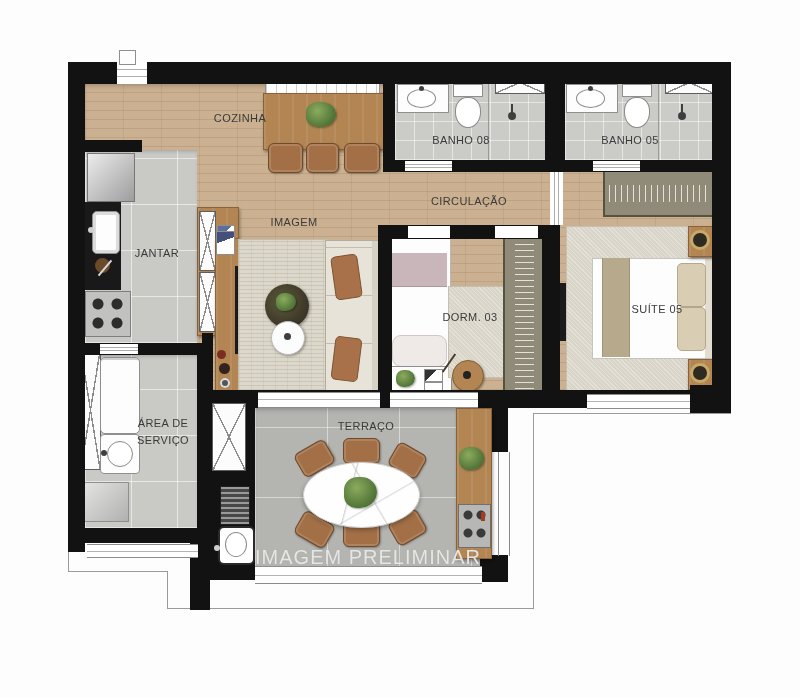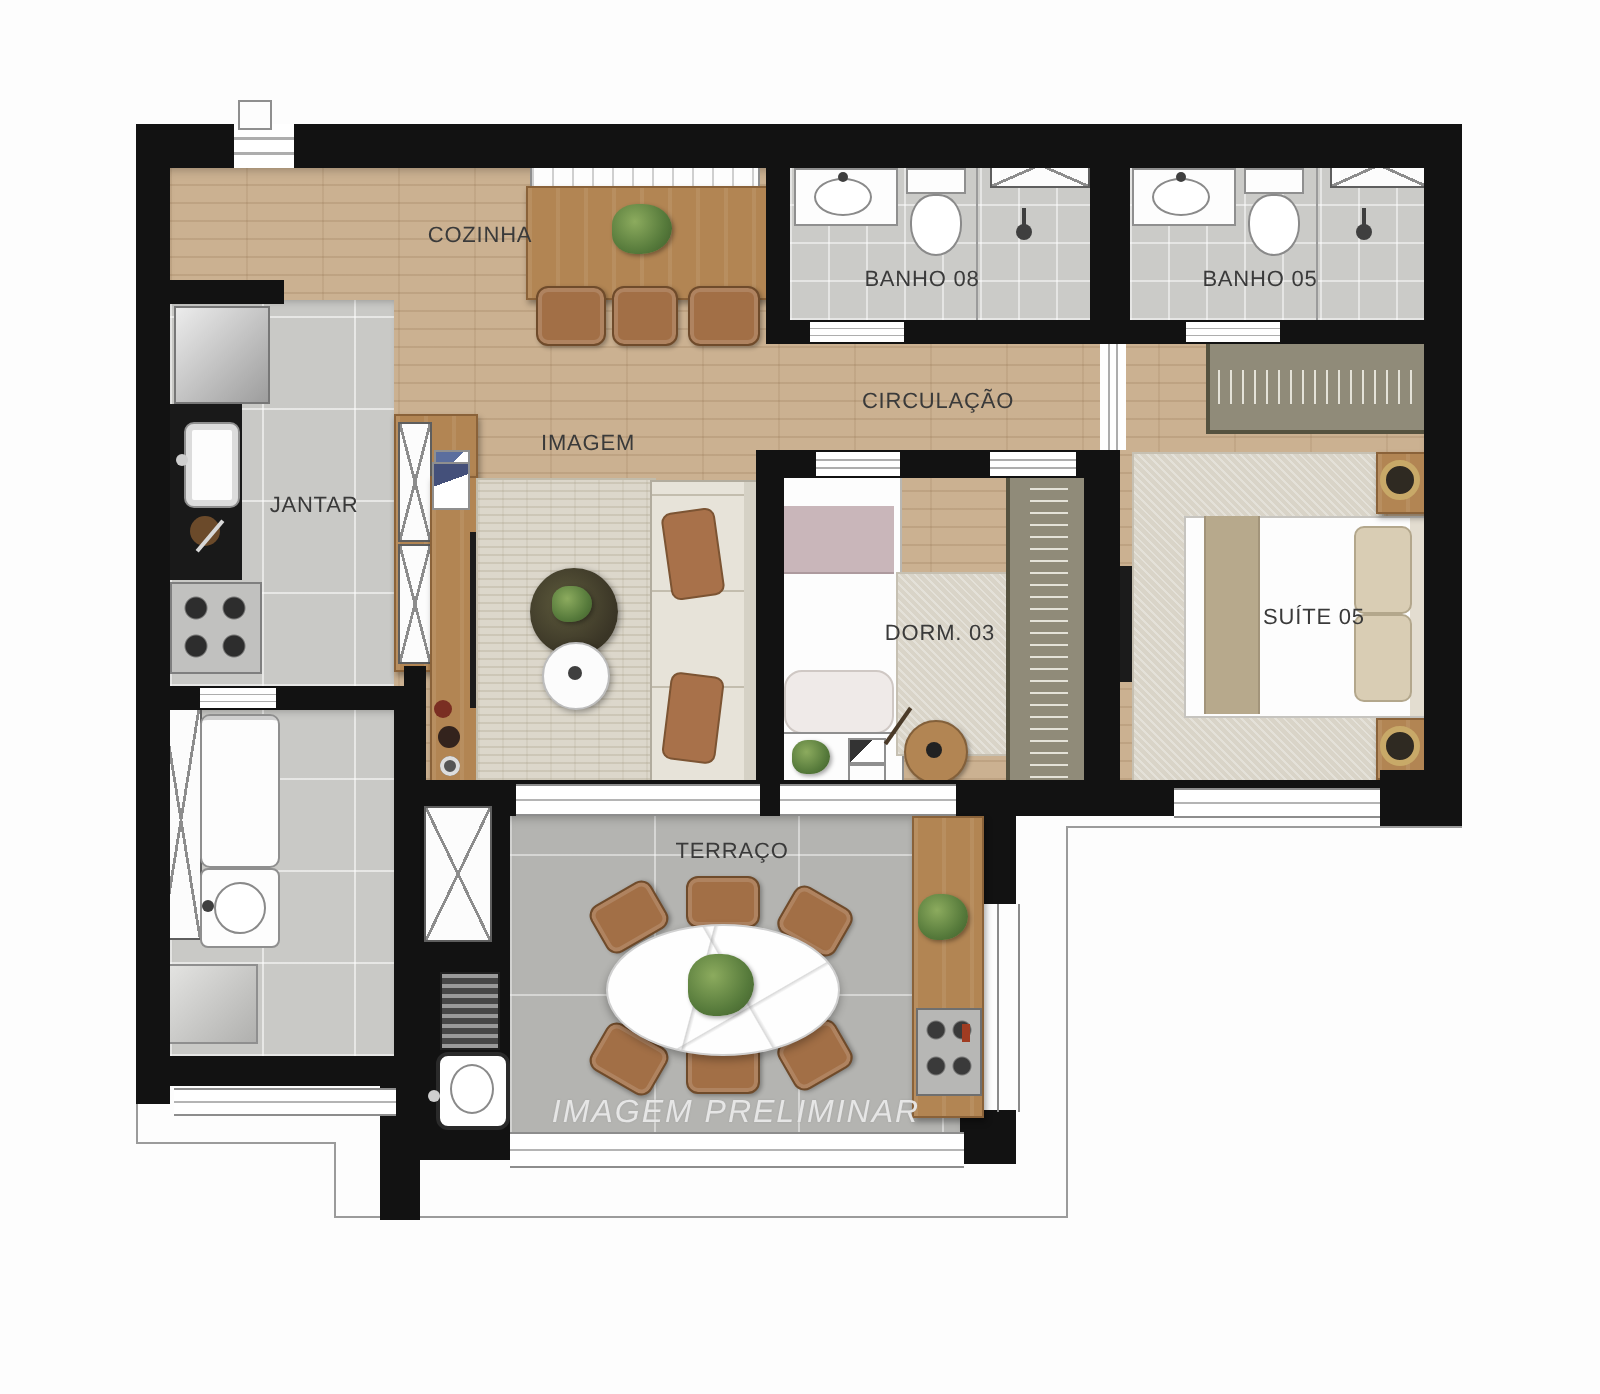--- a/index.html
+++ b/index.html
@@ -59,22 +59,22 @@
   .khaki{position:absolute;background:#908b79;border:2px solid #55523f;}
   .khaki .rail-h{position:absolute;left:4%;right:4%;top:30%;height:40%;
     background-image:repeating-linear-gradient(90deg, #e4e2d8 0 1px, transparent 1px 6px);}
   .khaki .rail-v{position:absolute;top:3%;bottom:3%;left:25%;width:50%;
     background-image:repeating-linear-gradient(0deg, #e4e2d8 0 1px, transparent 1px 6px);}
   .lamp{position:absolute;width:14px;height:14px;border-radius:50%;border:3px solid #c8a968;background:#2f2a22;}
   .label{position:absolute;transform:translate(-50%,-50%);font-size:11px;letter-spacing:.4px;
     color:#3a3a3a;white-space:nowrap;text-align:center;}
   .label.wrap{white-space:normal;width:68px;line-height:1.55;}
   .watermark{position:absolute;left:368px;top:557px;transform:translate(-50%,-50%);
-    font-size:16px;letter-spacing:1px;color:rgba(233,233,233,.95);white-space:nowrap;
-    text-shadow:0 0 1px rgba(120,120,120,.25);z-index:60;font-style:italic;}
+    font-size:20px;letter-spacing:1px;color:rgba(233,233,233,.95);white-space:nowrap;
+    text-shadow:0 0 1px rgba(120,120,120,.25);z-index:60;}
   .basin{position:absolute;background:#fff;border:1px solid #8a8a8a;border-radius:50%;}
   .dot{position:absolute;border-radius:50%;background:#3f3f3f;}
 </style>
 </head>
 <body>
 
 <div class="stage">
 
   <div class="outline" style="left:68px;top:552px;width:1px;height:20px"></div>
   <div class="outline" style="left:68px;top:571px;width:100px;height:1px"></div>
@@ -249,17 +249,18 @@
   <div class="plant" style="left:344px;top:477px;width:33px;height:31px"></div>
 
   <div class="label" style="left:240px;top:118px">COZINHA</div>
   <div class="label" style="left:461px;top:140px">BANHO 08</div>
   <div class="label" style="left:630px;top:140px">BANHO 05</div>
   <div class="label" style="left:469px;top:201px">CIRCULAÇÃO</div>
   <div class="label" style="left:294px;top:222px">IMAGEM</div>
   <div class="label" style="left:157px;top:253px">JANTAR</div>
   <div class="label" style="left:470px;top:317px">DORM. 03</div>
   <div class="label" style="left:657px;top:309px">SUÍTE 05</div>
+  <div class="label wrap" style="left:163px;top:432px">ÁREA DE SERVIÇO</div>
   <div class="label" style="left:366px;top:426px">TERRAÇO</div>
 
   <div class="watermark">IMAGEM PRELIMINAR</div>
 
 </div>
 
 </body></html>

